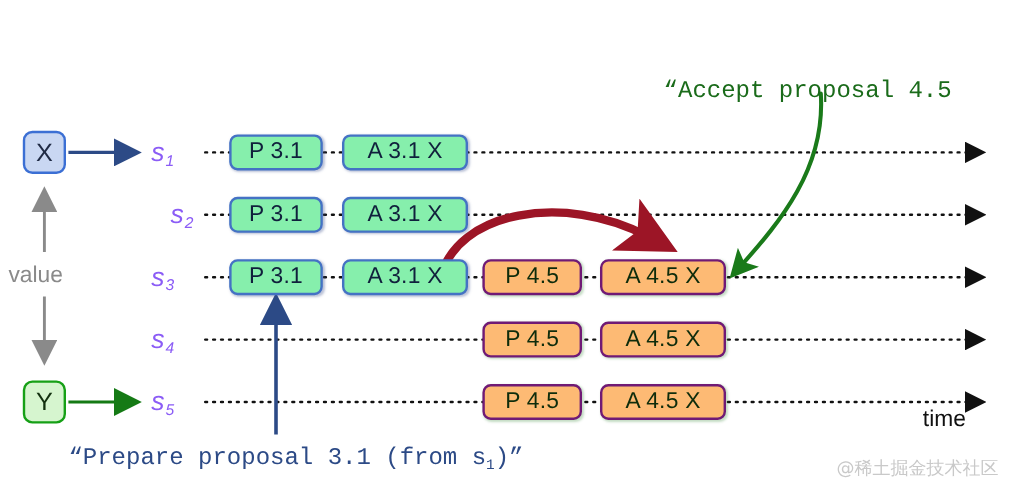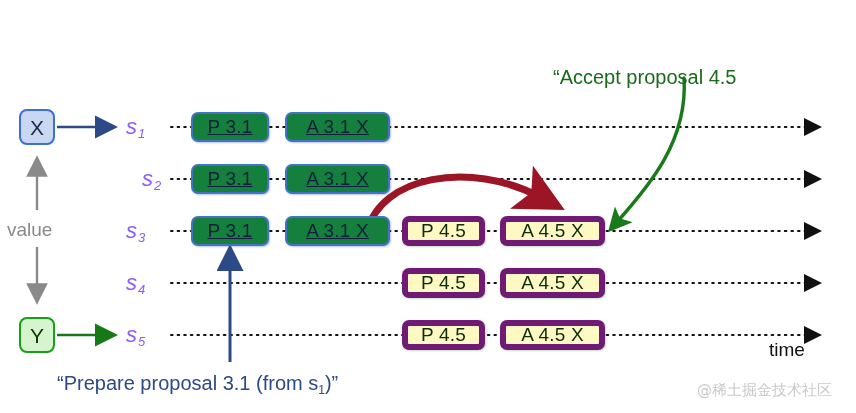--- a/index.html
+++ b/index.html
@@ -29,27 +29,27 @@
   }
   .srv sub{font-size:13px;vertical-align:baseline;position:relative;top:4px;left:1px;}
 
   
   .msg{
     position:absolute;height:30px;border-radius:7px;box-sizing:border-box;
     display:flex;align-items:center;justify-content:center;
     font-size:19px;letter-spacing:.2px;transform:translateY(-50%);
     white-space:nowrap;
   }
-  .msg.b{border:2px solid #4472c4;background:#15803d;color:#10203c;
-         box-shadow:1px 1px 2px rgba(60,80,140,.35);text-decoration:underline;}
-  .msg.g{border:6px solid #701a75;background:#fef9c3;color:#0e2c0b;
+  .msg.b{border:2px solid #4472c4;background:#86efac;color:#10203c;
+         box-shadow:1px 1px 2px rgba(60,80,140,.35);}
+  .msg.g{border:2px solid #701a75;background:#fdba74;color:#0e2c0b;
          box-shadow:1px 1px 2px rgba(60,140,60,.30);}
 
   
-  .anno{position:absolute;font-size:20px;line-height:26px;white-space:pre;}
+  .anno{position:absolute;font-size:20px;line-height:26px;white-space:pre;font-family:Liberation Mono, monospace;}
   .anno.greentxt{color:#1a6b1a;}
   .anno.bluetxt{color:#2c4a86;text-align:right;}
   .anno sub{font-size:12px;vertical-align:baseline;position:relative;top:4px;}
 
   .axislabel{position:absolute;font-size:19px;color:#111;}
   .valuestxt{position:absolute;font-size:19px;color:#8a8a8a;}
 
   .watermark{
     position:absolute;font-size:15px;color:#c9c9c9;white-space:nowrap;
     font-family:"DejaVu Sans",sans-serif;

